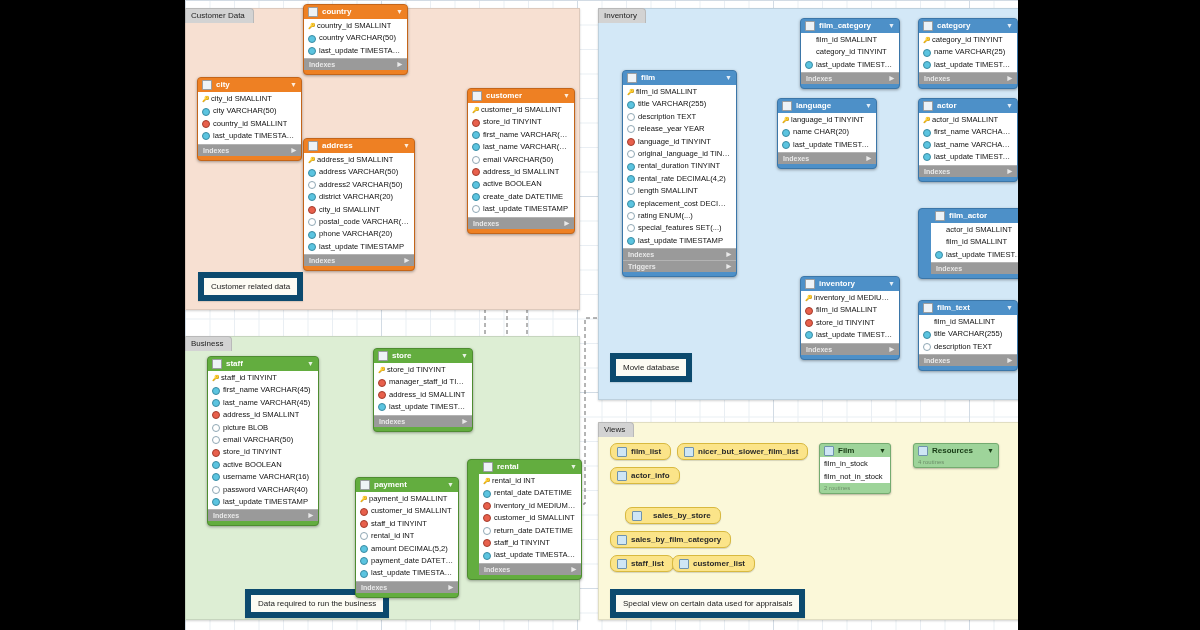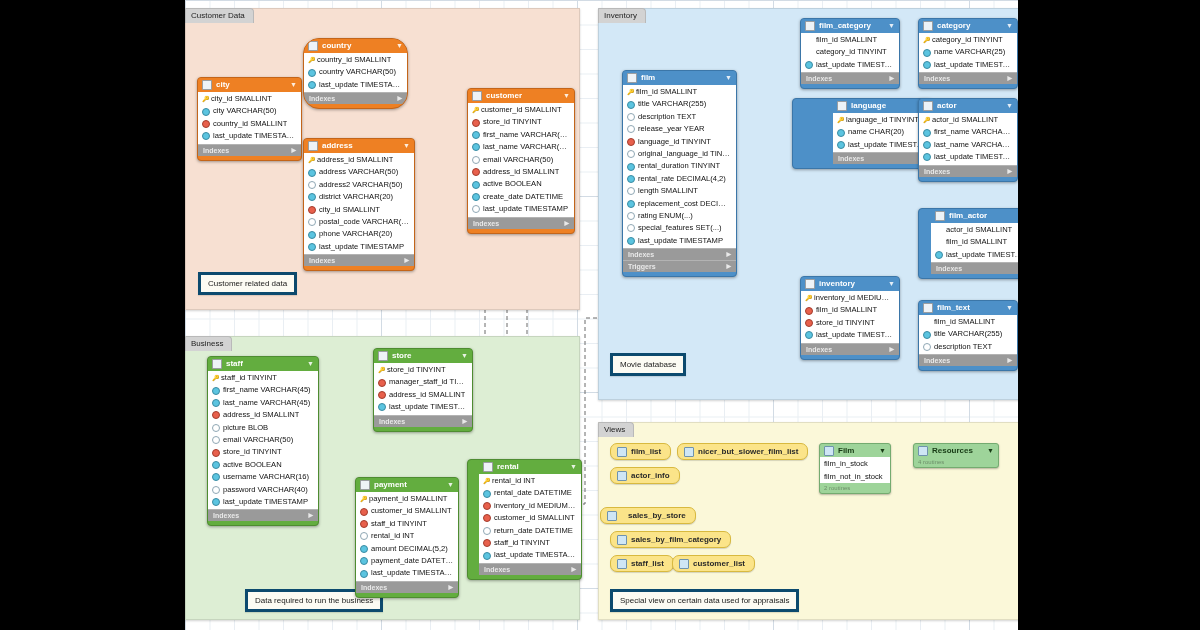--- a/index.html
+++ b/index.html
@@ -22,21 +22,21 @@
 
   
   .layer{position:absolute;border:1px solid rgba(0,0,0,.10);
          box-shadow:0 1px 2px rgba(0,0,0,.18);}
   .layer-tab{position:absolute;top:-1px;left:-1px;height:14px;line-height:14px;
              background:#d3d3d3;color:#222;font-size:8px;padding:0 8px 0 5px;
              border:1px solid #b9b9b9;border-bottom:none;
              border-radius:1px 4px 0 0;white-space:nowrap;}
 
   
-  .note{position:absolute;background:#fcfbf3;border:3px solid #0c4a6e;
+  .note{position:absolute;background:#fcfbf3;border:6px solid #0c4a6e;
         font-size:8px;color:#1a1a1a;padding:4px 7px;white-space:nowrap;
         box-shadow:0 1px 1px rgba(0,0,0,.10);}
 
   
   .tbl{position:absolute;border-radius:4px;box-shadow:0 1px 3px rgba(0,0,0,.35);
        font-size:7.6px;overflow:hidden;}
   .tbl .hdr{height:14px;line-height:14px;display:flex;align-items:center;
             gap:4px;padding:0 4px;font-weight:bold;color:#fff;font-size:8px;
             border-radius:3px 3px 0 0;}
   .tbl .hdr .ticon{width:8px;height:8px;border-radius:1px;background:#eef3f7;
@@ -190,21 +190,21 @@
               <span class="k"></span>
               <span class="t">last_update TIMESTAMP</span>
             </div>
           </div>
           <div class="sec">
             <span>Indexes</span>
             <span class="arr">▶</span>
           </div>
           <div class="foot"></div>
         </div>
-        <div class="tbl th-orange" style="left: 118px; top: 38px; width: 103px; border-radius: 16px;">
+        <div class="tbl th-orange" style="left: 118px; top: 4px; width: 103px;">
           <div class="hdr">
             <span class="ticon"></span>
             <span class="tname">country</span>
             <span class="caret">▼</span>
           </div>
           <div class="cols">
             <div class="col pk">
               <span class="k"></span>
               <span class="t">country_id SMALLINT</span>
             </div>
@@ -434,21 +434,21 @@
               <span class="k"></span>
               <span class="t">last_update TIMESTAMP</span>
             </div>
           </div>
           <div class="sec">
             <span>Indexes</span>
             <span class="arr">▶</span>
           </div>
           <div class="foot"></div>
         </div>
-        <div class="tbl th-blue" style="left: 607px; top: 98px; width: 98px; padding-left: 40px;">
+        <div class="tbl th-blue" style="left: 592px; top: 98px; width: 98px;">
           <div class="hdr">
             <span class="ticon"></span>
             <span class="tname">language</span>
             <span class="caret">▼</span>
           </div>
           <div class="cols">
             <div class="col pk">
               <span class="k"></span>
               <span class="t">language_id TINYINT</span>
             </div>
@@ -759,21 +759,21 @@
           <span>film_list</span>
         </div>
         <div class="viewpill" style="left: 492px; top: 443px;">
           <span class="vi"></span>
           <span>nicer_but_slower_film_list</span>
         </div>
         <div class="viewpill" style="left: 425px; top: 467px;">
           <span class="vi"></span>
           <span>actor_info</span>
         </div>
-        <div class="viewpill" style="left: 415px; top: 507px; gap: 11px;">
+        <div class="viewpill" style="left: 440px; top: 507px; gap: 11px;">
           <span class="vi"></span>
           <span>sales_by_store</span>
         </div>
         <div class="viewpill" style="left: 425px; top: 531px;">
           <span class="vi"></span>
           <span>sales_by_film_category</span>
         </div>
         <div class="viewpill" style="left: 425px; top: 555px;">
           <span class="vi"></span>
           <span>staff_list</span>

